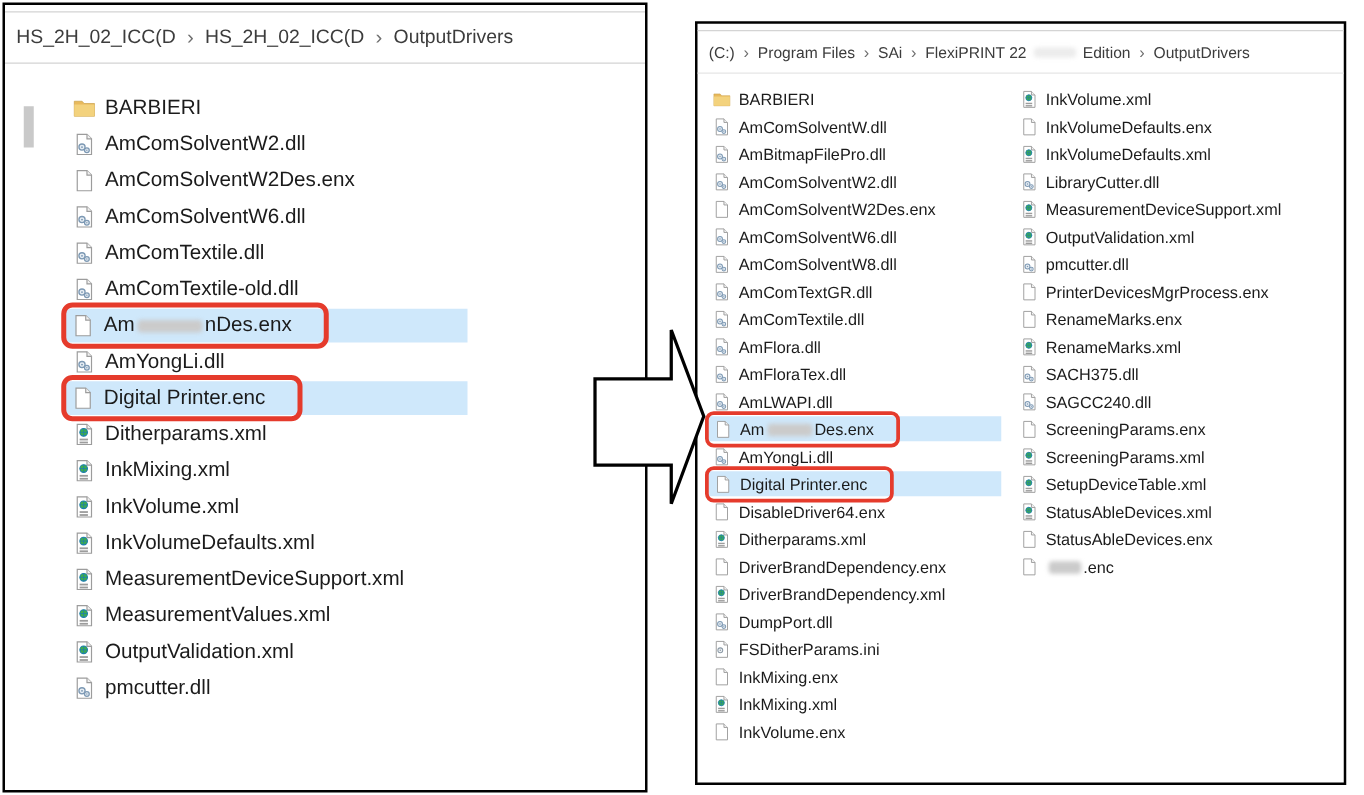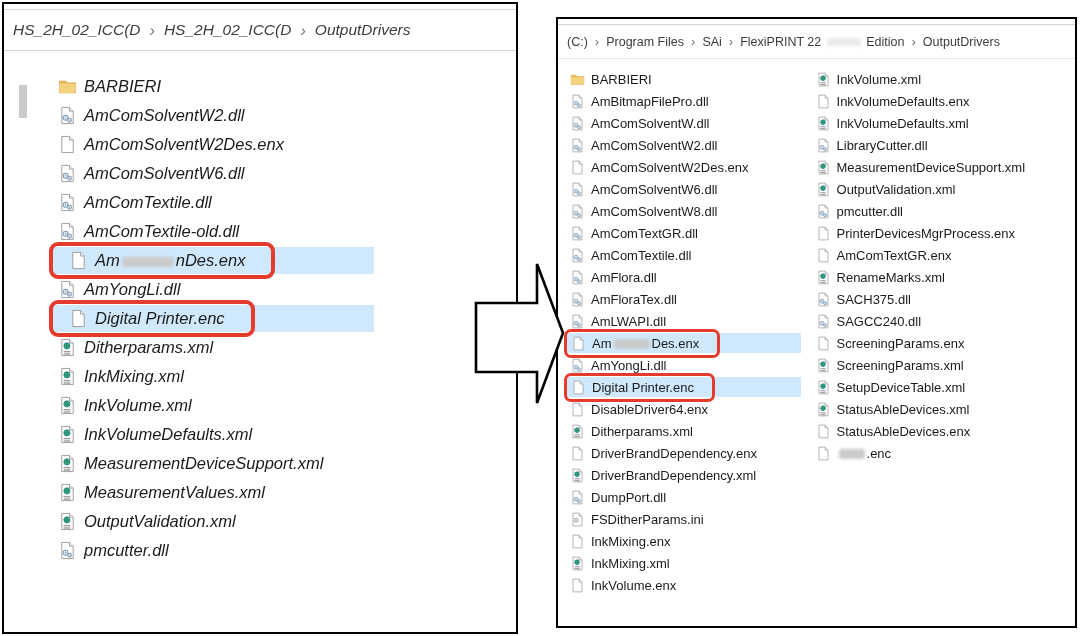--- a/index.html
+++ b/index.html
@@ -1,21 +1,21 @@
 <!DOCTYPE html>
 <html><head>
 <meta charset="utf-8">
 <style>
   html,body{margin:0;padding:0;}
   body{
     position:relative;width:1091px;height:636px;background:#ffffff;
     font-family:"Liberation Sans", sans-serif;overflow:hidden;color:#1b1b1b;
   }
   .win{position:absolute;background:#fff;border:2px solid #000;box-sizing:border-box;}
-  #left-win{left:2px;top:2px;width:516px;height:632px;font-style:italic;}
+  #left-win{left:2px;top:2px;width:516px;height:632px;}
   #right-win{left:556px;top:17px;width:521px;height:611px;}
   .topline{border-top:1px solid #d4d4d4;margin-top:5px;}
   .crumbbar{display:flex;align-items:center;padding:0 9px;border-bottom:1px solid #d4d4d4;
     color:#3c3c3c;white-space:nowrap;overflow:hidden;}
   #left-win .crumbbar{height:40px;font-size:15.5px;}
   #right-win .crumbbar{height:33px;font-size:12.5px;border-bottom-color:#e6e6e6;}
   .chev{margin:0 9px;color:#6f6f6f;font-size:1.05em;}
   #right-win .chev{margin:0 7px;}
   .crumb{color:#3c3c3c;}
 
@@ -29,21 +29,21 @@
   #right-col-2{width:260px;}
   .right-cols .row{height:22px;}
   .right-cols .ficon svg{width:15px;height:15px;}
   .right-cols .selbg{left:-4px;width:235px;}
 
   .row{position:relative;display:flex;align-items:center;}
   .selbg{position:absolute;top:1px;bottom:1px;background:#cfe8fb;z-index:0;}
   .frame{position:relative;z-index:1;display:inline-flex;align-items:center;gap:7px;
     height:100%;box-sizing:border-box;}
   .right-cols .frame{gap:6px;}
-  .frame.red{border:4px solid #e53b2c;border-radius:9px;padding:0 26px 0 16px;
+  .frame.red{border:4px solid #e53b2c;border-radius:9px;padding:0 26px 0 4px;
     margin-left:-9px;height:calc(100% + 8px);z-index:2;background:transparent;}
   .right-cols .frame.red{border-width:3px;border-radius:7px;padding:0 18px 0 4px;
     margin-left:-6px;height:calc(100% + 7px);}
   .ficon{display:inline-flex;align-items:center;flex:0 0 auto;}
   .flabel{white-space:nowrap;color:#1b1b1b;}
   .censor{display:inline-block;height:10px;background:#cbcbcb;border-radius:3px;
     filter:blur(1.6px);vertical-align:middle;margin:0 2px;}
   .crumbbar .censor{background:#ececec;height:8px;}
 
   #scroll-fragment{position:absolute;left:19px;top:85px;width:8px;height:33px;background:#c9c9c9;}
@@ -342,36 +342,36 @@
             <span class="ficon">
               <svg viewBox="0 0 20 20">
                 <path d="M4 1.5 h8.2 l3.8 3.8 V18.5 H4 z" fill="#ffffff" stroke="#9c9c9c" stroke-width="1"></path>
                 <path d="M12.2 1.5 v3.8 h3.8" fill="#f2f2f2" stroke="#9c9c9c" stroke-width="1"></path>
                 <circle cx="8" cy="12.3" r="2.6" fill="#e6edf3" stroke="#7d99b4" stroke-width="1.1"></circle>
                 <circle cx="12.1" cy="15" r="2" fill="#e6edf3" stroke="#7d99b4" stroke-width="1.1"></circle>
                 <circle cx="8" cy="12.3" r="0.8" fill="#7d99b4"></circle>
                 <circle cx="12.1" cy="15" r="0.6" fill="#7d99b4"></circle>
               </svg>
             </span>
+            <span class="flabel">AmComSolventW.dll</span>
+          </div>
+        </div>
+        <div class="row">
+          <div class="frame">
+            <span class="ficon">
+              <svg viewBox="0 0 20 20">
+                <path d="M4 1.5 h8.2 l3.8 3.8 V18.5 H4 z" fill="#ffffff" stroke="#9c9c9c" stroke-width="1"></path>
+                <path d="M12.2 1.5 v3.8 h3.8" fill="#f2f2f2" stroke="#9c9c9c" stroke-width="1"></path>
+                <circle cx="8" cy="12.3" r="2.6" fill="#e6edf3" stroke="#7d99b4" stroke-width="1.1"></circle>
+                <circle cx="12.1" cy="15" r="2" fill="#e6edf3" stroke="#7d99b4" stroke-width="1.1"></circle>
+                <circle cx="8" cy="12.3" r="0.8" fill="#7d99b4"></circle>
+                <circle cx="12.1" cy="15" r="0.6" fill="#7d99b4"></circle>
+              </svg>
+            </span>
             <span class="flabel">AmBitmapFilePro.dll</span>
-          </div>
-        </div>
-        <div class="row">
-          <div class="frame">
-            <span class="ficon">
-              <svg viewBox="0 0 20 20">
-                <path d="M4 1.5 h8.2 l3.8 3.8 V18.5 H4 z" fill="#ffffff" stroke="#9c9c9c" stroke-width="1"></path>
-                <path d="M12.2 1.5 v3.8 h3.8" fill="#f2f2f2" stroke="#9c9c9c" stroke-width="1"></path>
-                <circle cx="8" cy="12.3" r="2.6" fill="#e6edf3" stroke="#7d99b4" stroke-width="1.1"></circle>
-                <circle cx="12.1" cy="15" r="2" fill="#e6edf3" stroke="#7d99b4" stroke-width="1.1"></circle>
-                <circle cx="8" cy="12.3" r="0.8" fill="#7d99b4"></circle>
-                <circle cx="12.1" cy="15" r="0.6" fill="#7d99b4"></circle>
-              </svg>
-            </span>
-            <span class="flabel">AmComSolventW.dll</span>
           </div>
         </div>
         <div class="row">
           <div class="frame">
             <span class="ficon">
               <svg viewBox="0 0 20 20">
                 <path d="M4 1.5 h8.2 l3.8 3.8 V18.5 H4 z" fill="#ffffff" stroke="#9c9c9c" stroke-width="1"></path>
                 <path d="M12.2 1.5 v3.8 h3.8" fill="#f2f2f2" stroke="#9c9c9c" stroke-width="1"></path>
                 <circle cx="8" cy="12.3" r="2.6" fill="#e6edf3" stroke="#7d99b4" stroke-width="1.1"></circle>
                 <circle cx="12.1" cy="15" r="2" fill="#e6edf3" stroke="#7d99b4" stroke-width="1.1"></circle>
@@ -769,21 +769,21 @@
           </div>
         </div>
         <div class="row">
           <div class="frame">
             <span class="ficon">
               <svg viewBox="0 0 20 20">
                 <path d="M4 1.5 h8.2 l3.8 3.8 V18.5 H4 z" fill="#ffffff" stroke="#9c9c9c" stroke-width="1"></path>
                 <path d="M12.2 1.5 v3.8 h3.8" fill="#f2f2f2" stroke="#9c9c9c" stroke-width="1"></path>
               </svg>
             </span>
-            <span class="flabel">AmComTextGR.enx</span>
+            <span class="flabel">RenameMarks.enx</span>
           </div>
         </div>
         <div class="row">
           <div class="frame">
             <span class="ficon">
               <svg viewBox="0 0 20 20">
                 <path d="M4 1.5 h8.2 l3.8 3.8 V18.5 H4 z" fill="#ffffff" stroke="#9c9c9c" stroke-width="1"></path>
                 <path d="M12.2 1.5 v3.8 h3.8" fill="#f2f2f2" stroke="#9c9c9c" stroke-width="1"></path>
                 <circle cx="9.4" cy="8.3" r="3.2" fill="#3fae49" stroke="#1d7fae" stroke-width="0.9"></circle>
                 <path d="M6.2 8.3 h6.4 M9.4 5.1 v6.4" stroke="#1d7fae" stroke-width="0.7" fill="none"></path>

